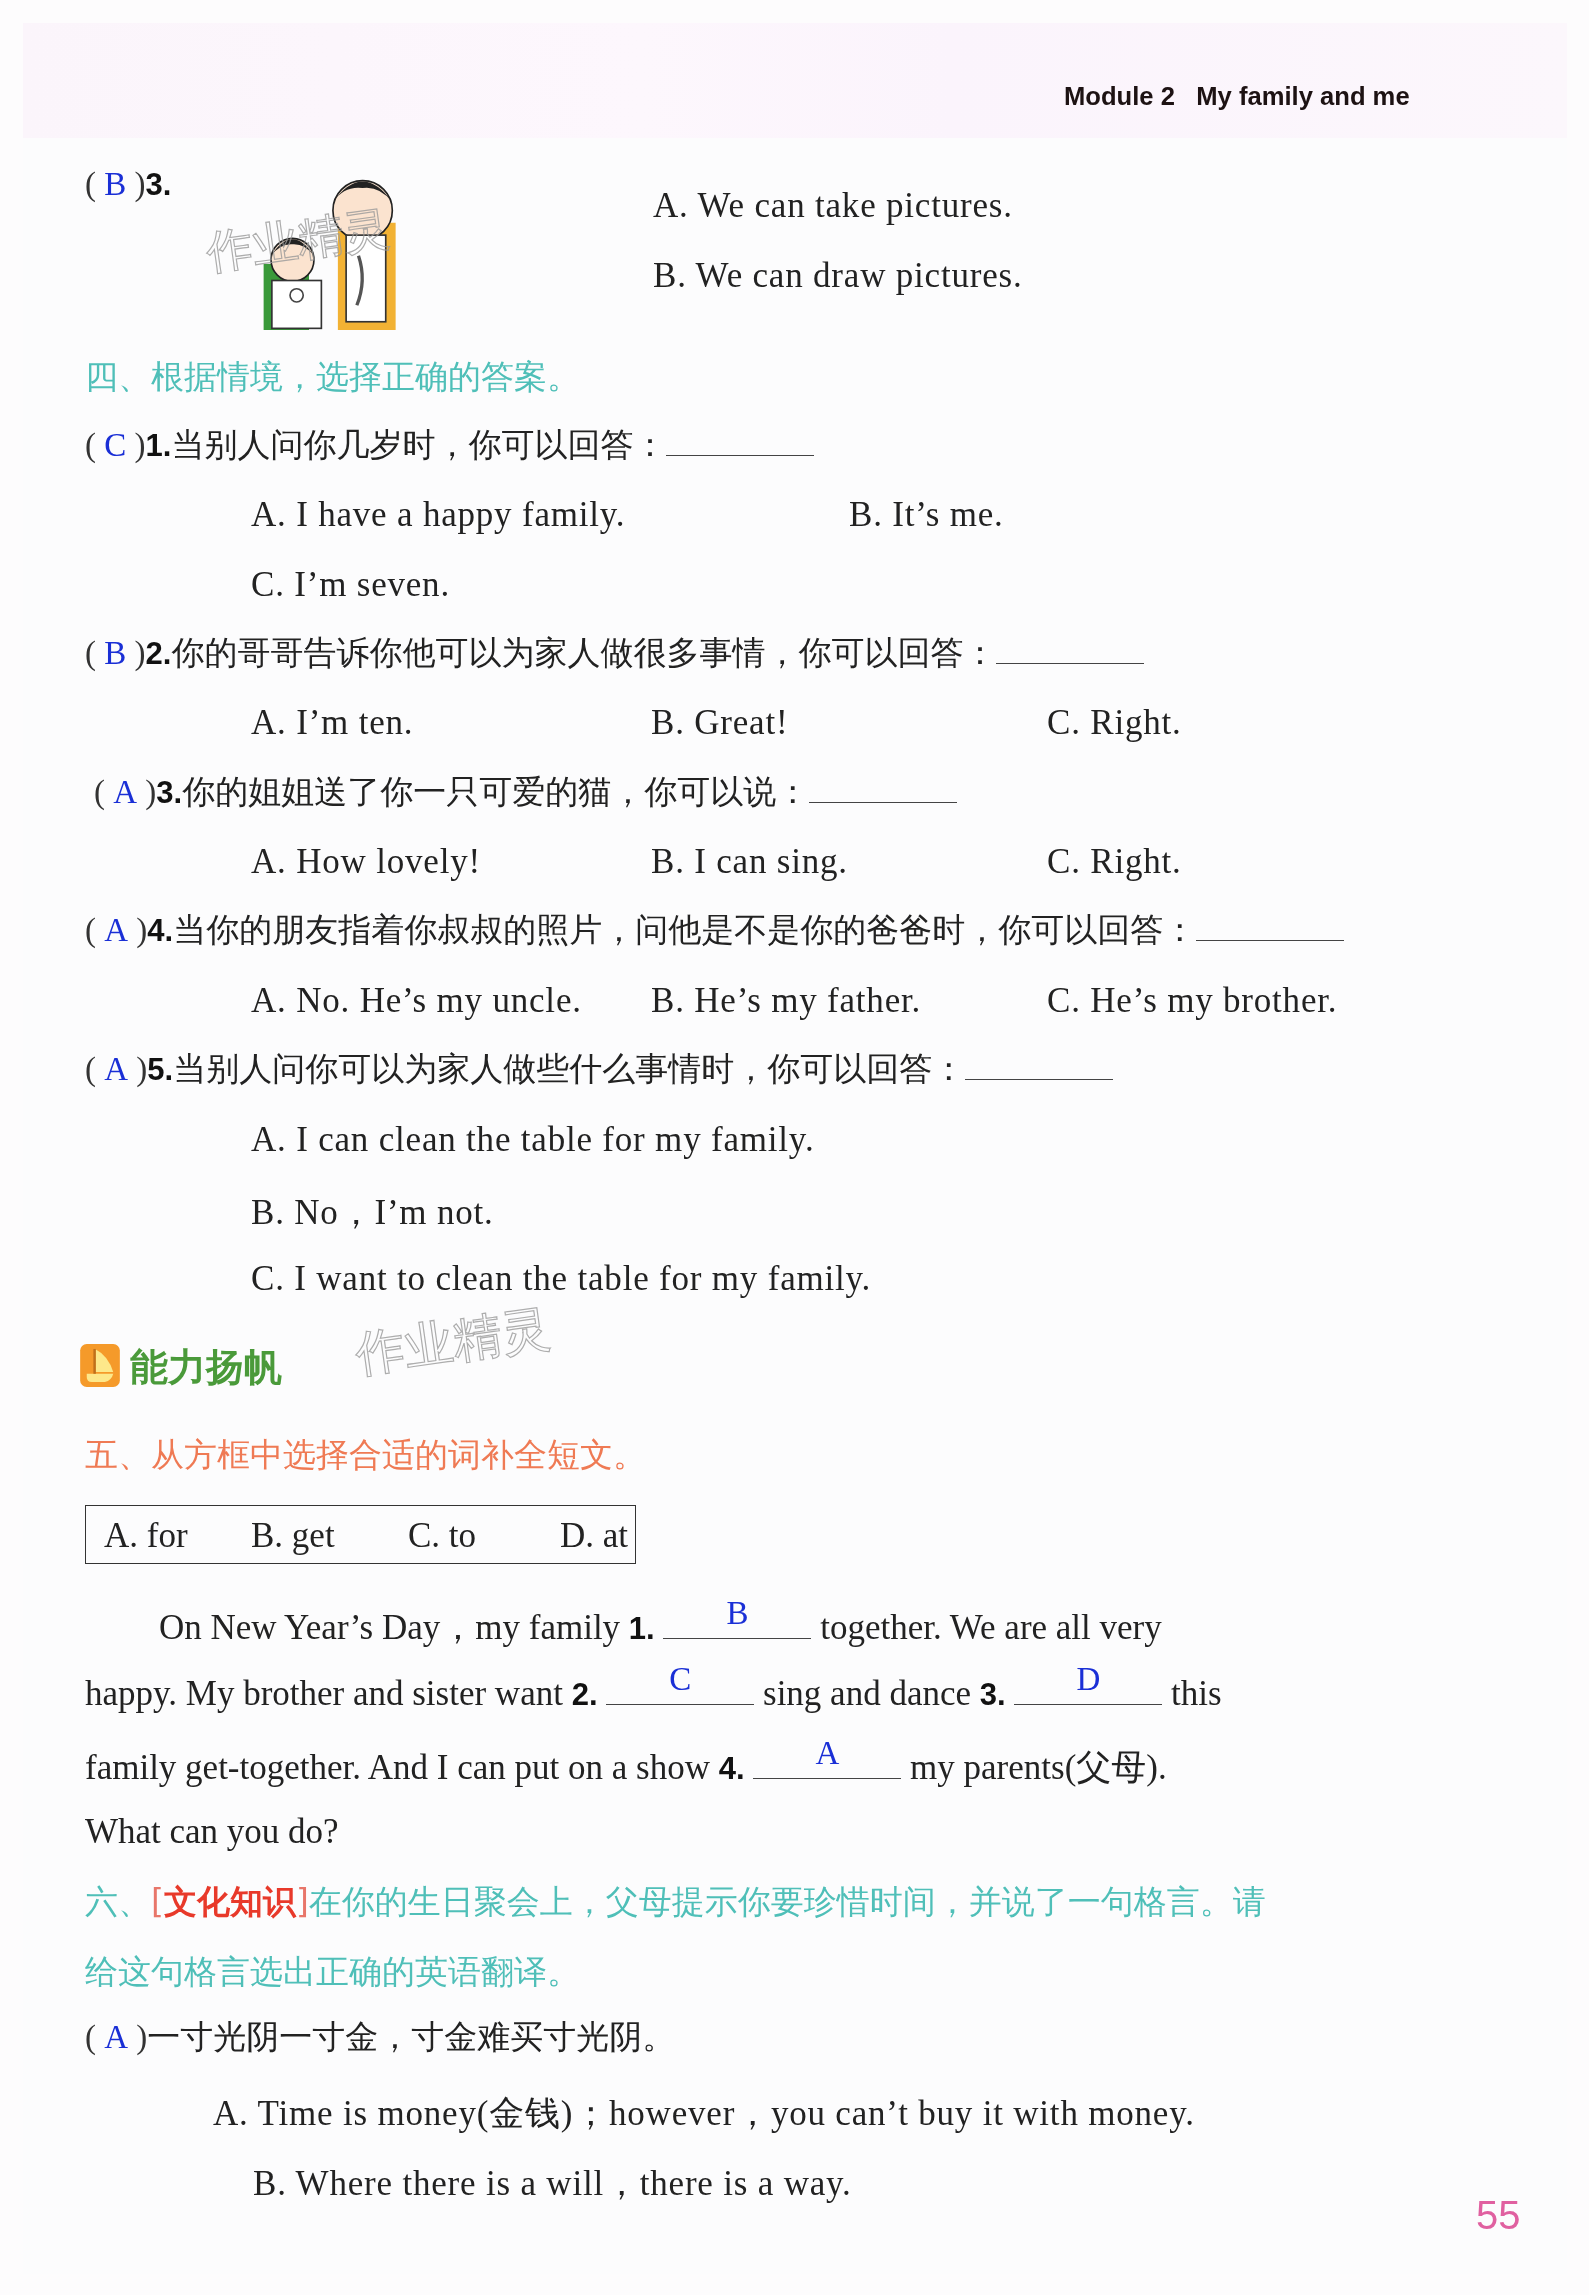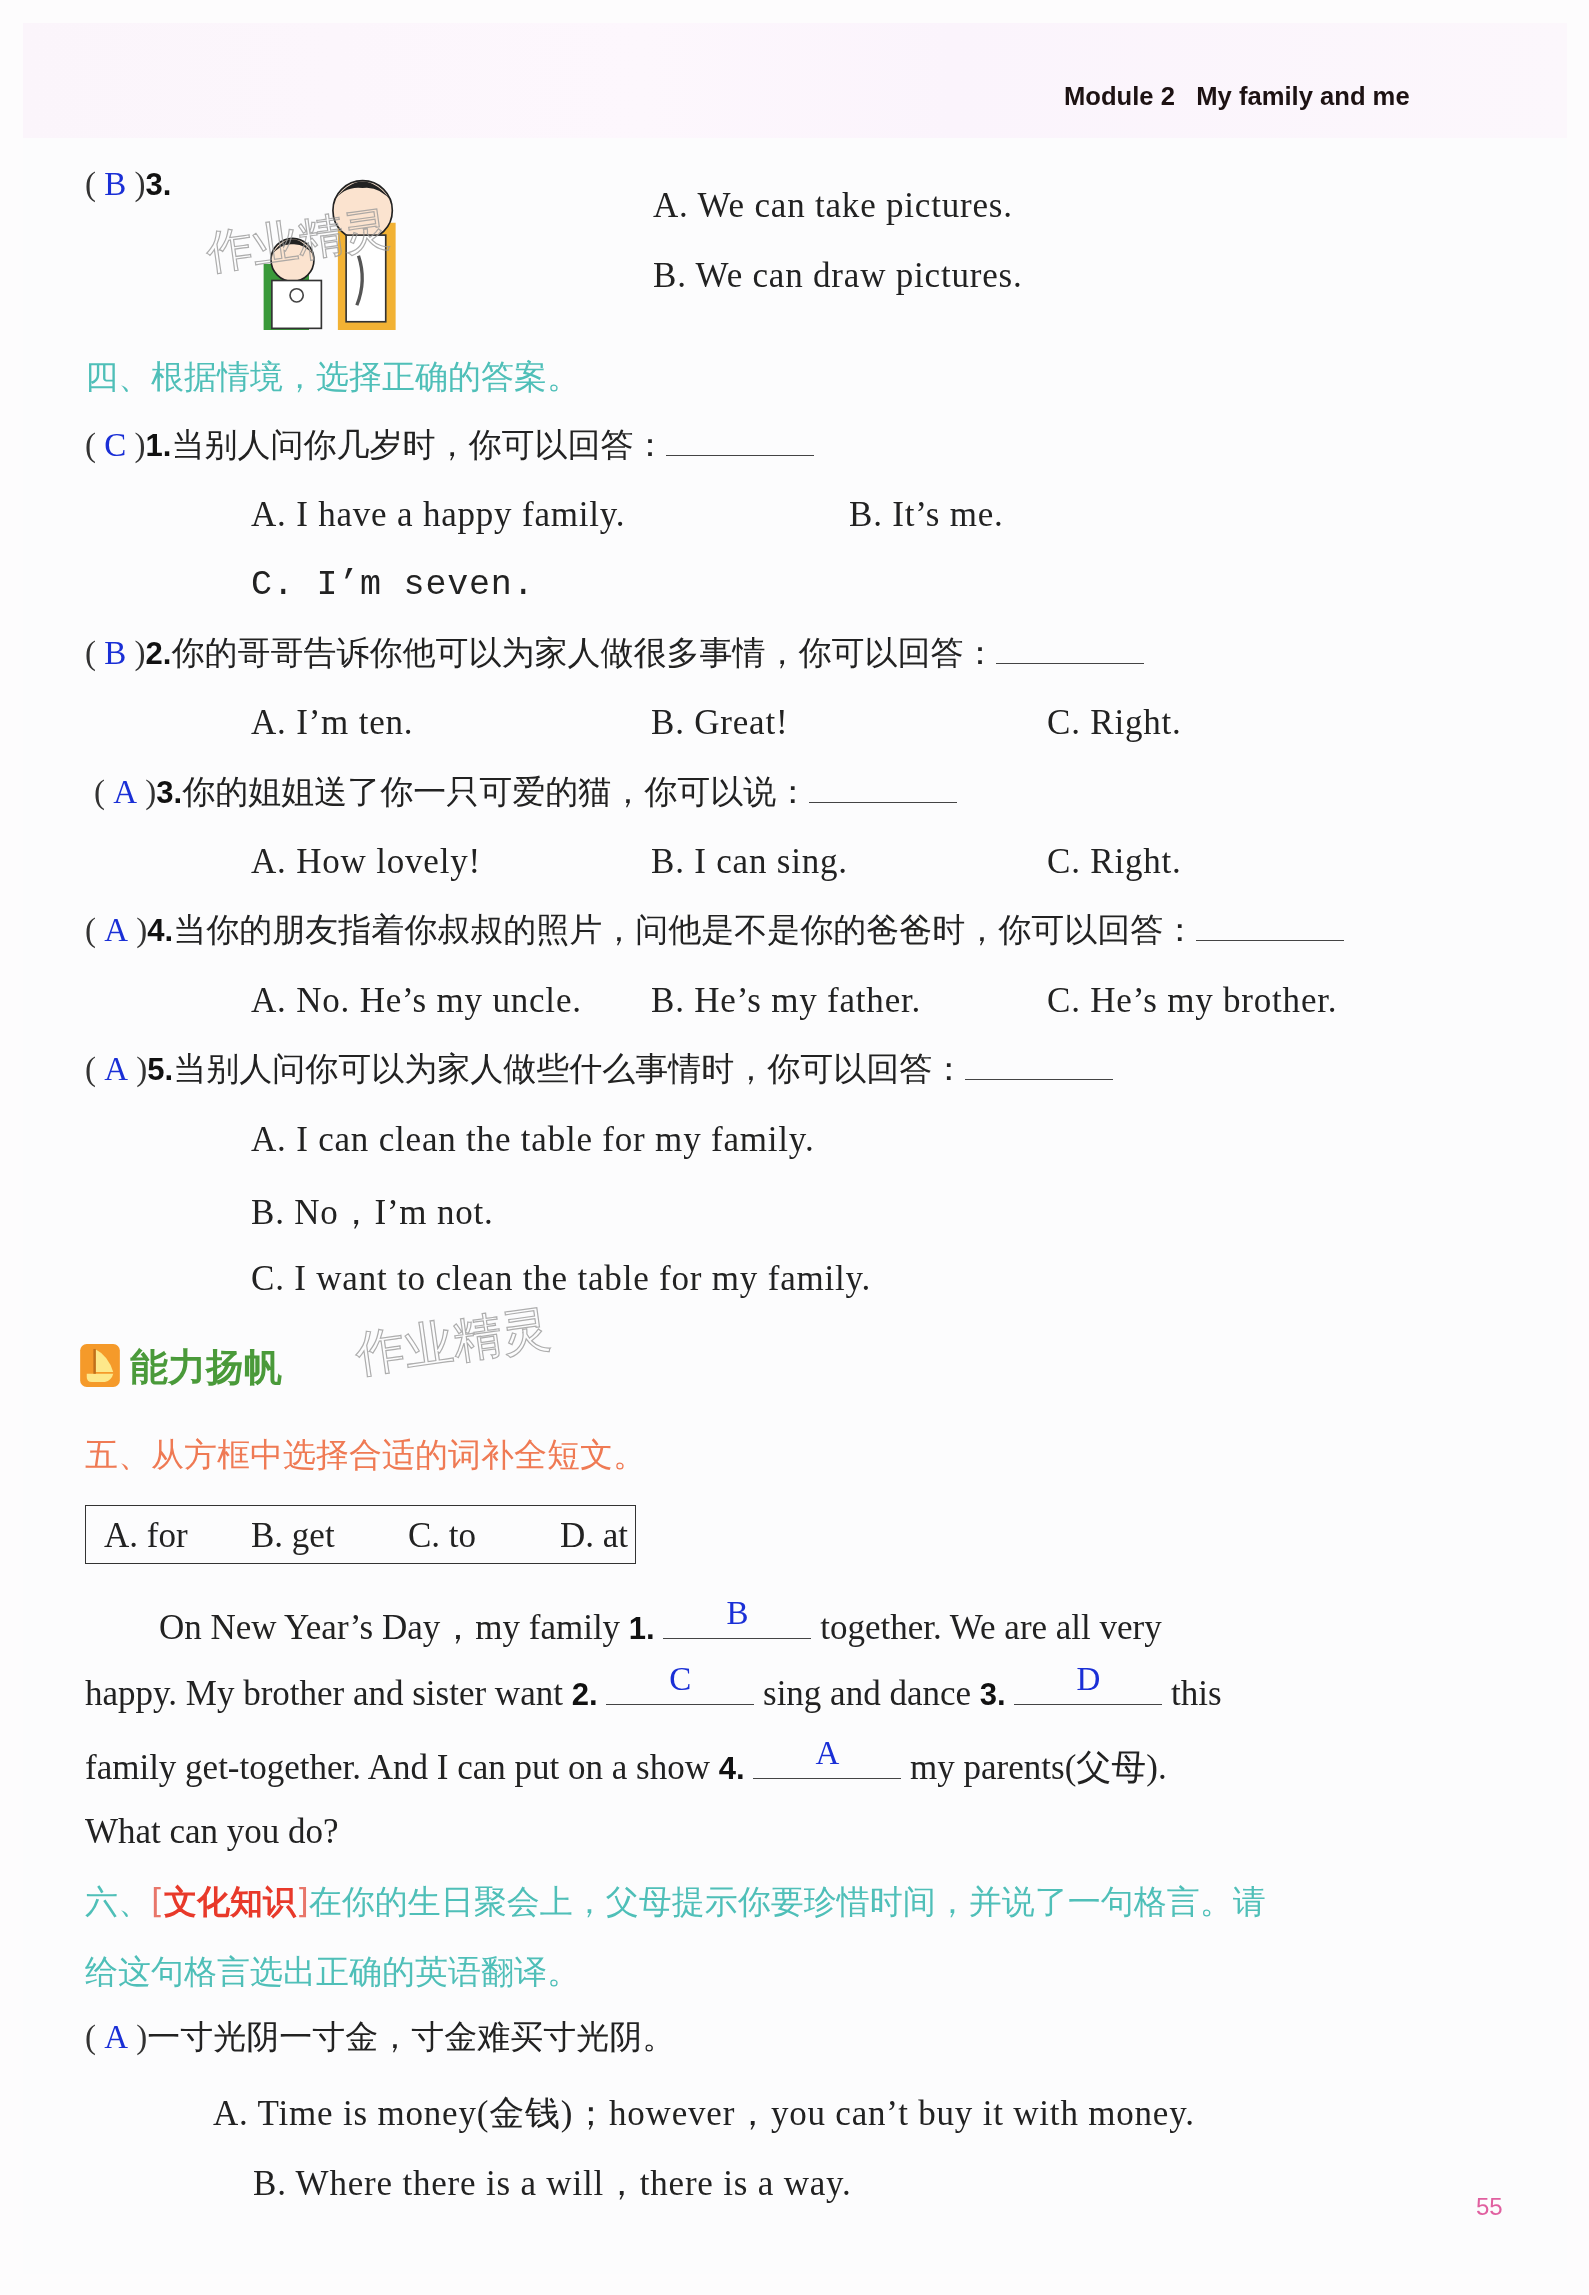--- a/index.html
+++ b/index.html
@@ -23,21 +23,21 @@
   .teal { font-family: "DejaVu Sans", sans-serif; font-size: 33px; color: #4fbfb8; }
   .orange { font-family: "DejaVu Sans", sans-serif; font-size: 33px; color: #ef7a54; }
   .red { color: #e8392a; font-weight: bold; }
   .bracket { color: #e8766a; }
   .green-title { font-family: "DejaVu Sans", sans-serif; font-weight: bold; font-size: 38px; color: #4a9a3a; }
   .blank { display: inline-block; border-bottom: 1.6px solid #444; width: 148px; height: 30px; vertical-align: baseline; position: relative; }
   .blank .ans { position: absolute; left: 0; right: 0; top: -13px; text-align: center; }
   .wordbox { position: absolute; left: 85px; top: 1505px; width: 551px; height: 59px; border: 1.6px solid #333; box-sizing: border-box; }
   .wordbox span { font-family: "Liberation Serif", serif; font-size: 35px; color: #222; }
   .passage { font-family: "Liberation Serif", serif; font-size: 35px; color: #222; }
-  .pageno { font-family: "Liberation Sans", sans-serif; font-size: 24px; color: #e060a0; }
+  .pageno { font-family: "Liberation Sans", sans-serif; font-size: 40px; color: #e060a0; }
   .watermark { font-family: "DejaVu Sans", sans-serif; font-size: 49px; color: transparent; -webkit-text-stroke: 1.2px #9a9a9a; transform: rotate(-8deg); opacity: .8; }
 </style>
 </head>
 <body>
 
 <div class="page"></div>
 <div class="header-band"></div>
 
 <div class="abs module" style="left:1064px; top:82px;">
   <span>Module 2</span>&nbsp;&nbsp;&nbsp;<span>My family and me</span>
@@ -64,21 +64,21 @@
 <div class="abs opt" style="left:653px; top:186px;">A.  We can take pictures.</div>
 <div class="abs opt" style="left:653px; top:256px;">B.  We can draw pictures.</div>
 
 <div class="abs teal" style="left:85px; top:355px;">四、根据情境，选择正确的答案。</div>
 
 <div class="abs q" style="left:85px; top:425px;">
   <span class="paren">(&nbsp;</span><span class="ans">C</span><span class="paren">&nbsp;)</span><span class="num">1.</span><span class="zh">当别人问你几岁时，你可以回答：</span><span class="blank"></span>
 </div>
 <div class="abs opt" style="left:251px; top:495px;">A.  I have a happy family.</div>
 <div class="abs opt" style="left:849px; top:495px;">B.  It’s me.</div>
-<div class="abs opt" style="left:251px; top:565px;font-family:Liberation Mono, monospace;">C.  I’m seven.</div>
+<div class="abs opt" style="left:251px; top:565px;">C.  I’m seven.</div>
 
 <div class="abs q" style="left:85px; top:633px;">
   <span class="paren">(&nbsp;</span><span class="ans">B</span><span class="paren">&nbsp;)</span><span class="num">2.</span><span class="zh">你的哥哥告诉你他可以为家人做很多事情，你可以回答：</span><span class="blank"></span>
 </div>
 <div class="abs opt" style="left:251px; top:703px;">A.  I’m ten.</div>
 <div class="abs opt" style="left:651px; top:703px;">B.  Great!</div>
 <div class="abs opt" style="left:1047px; top:703px;">C.  Right.</div>
 
 <div class="abs q" style="left:85px; top:772px;margin-left:9px;">
   <span class="paren">(&nbsp;</span><span class="ans">A</span><span class="paren">&nbsp;)</span><span class="num">3.</span><span class="zh">你的姐姐送了你一只可爱的猫，你可以说：</span><span class="blank"></span>

